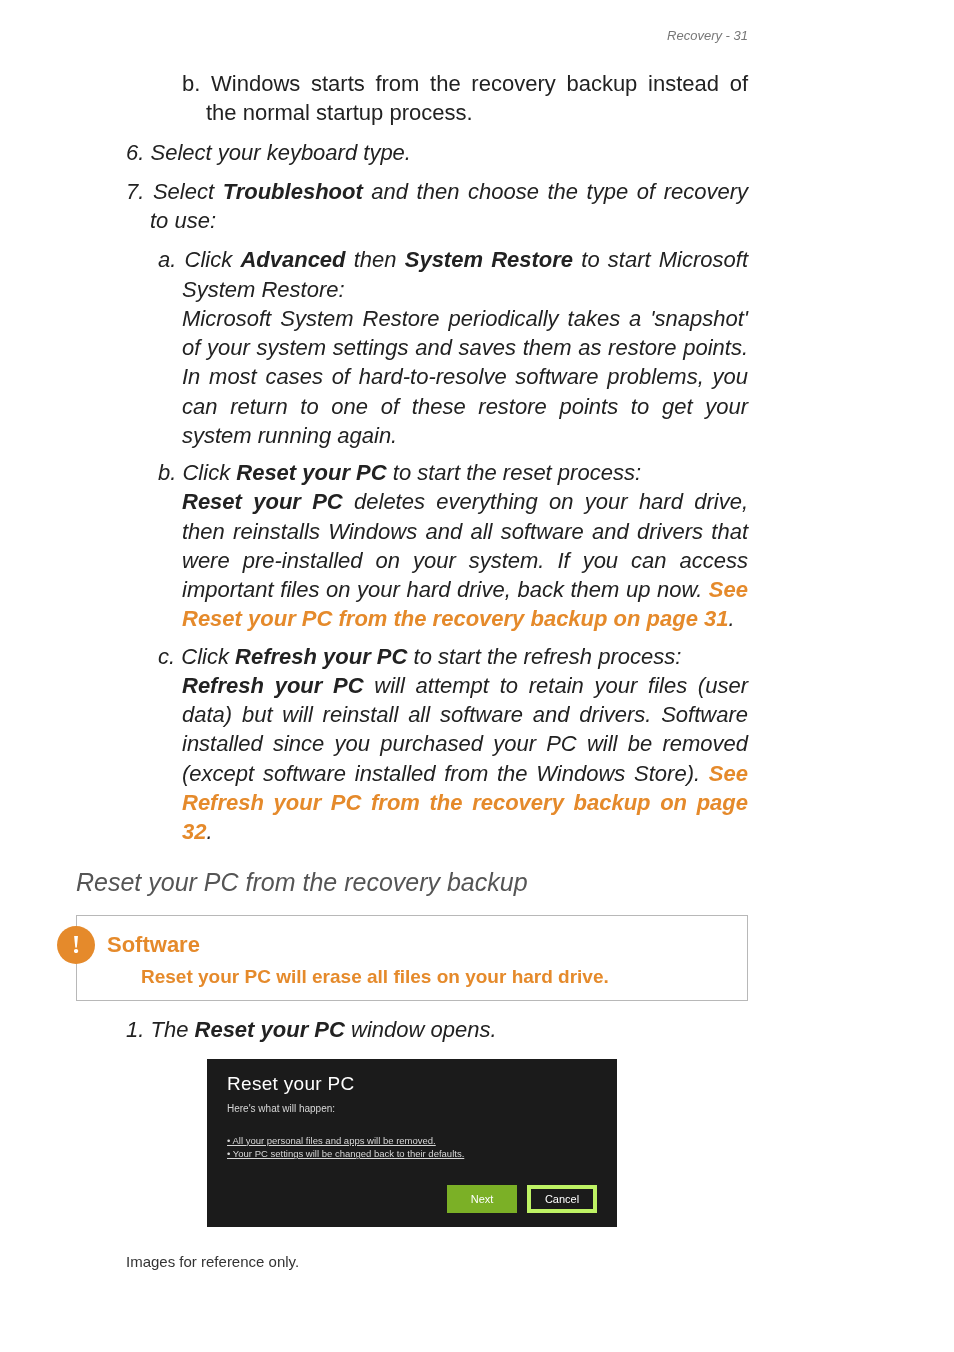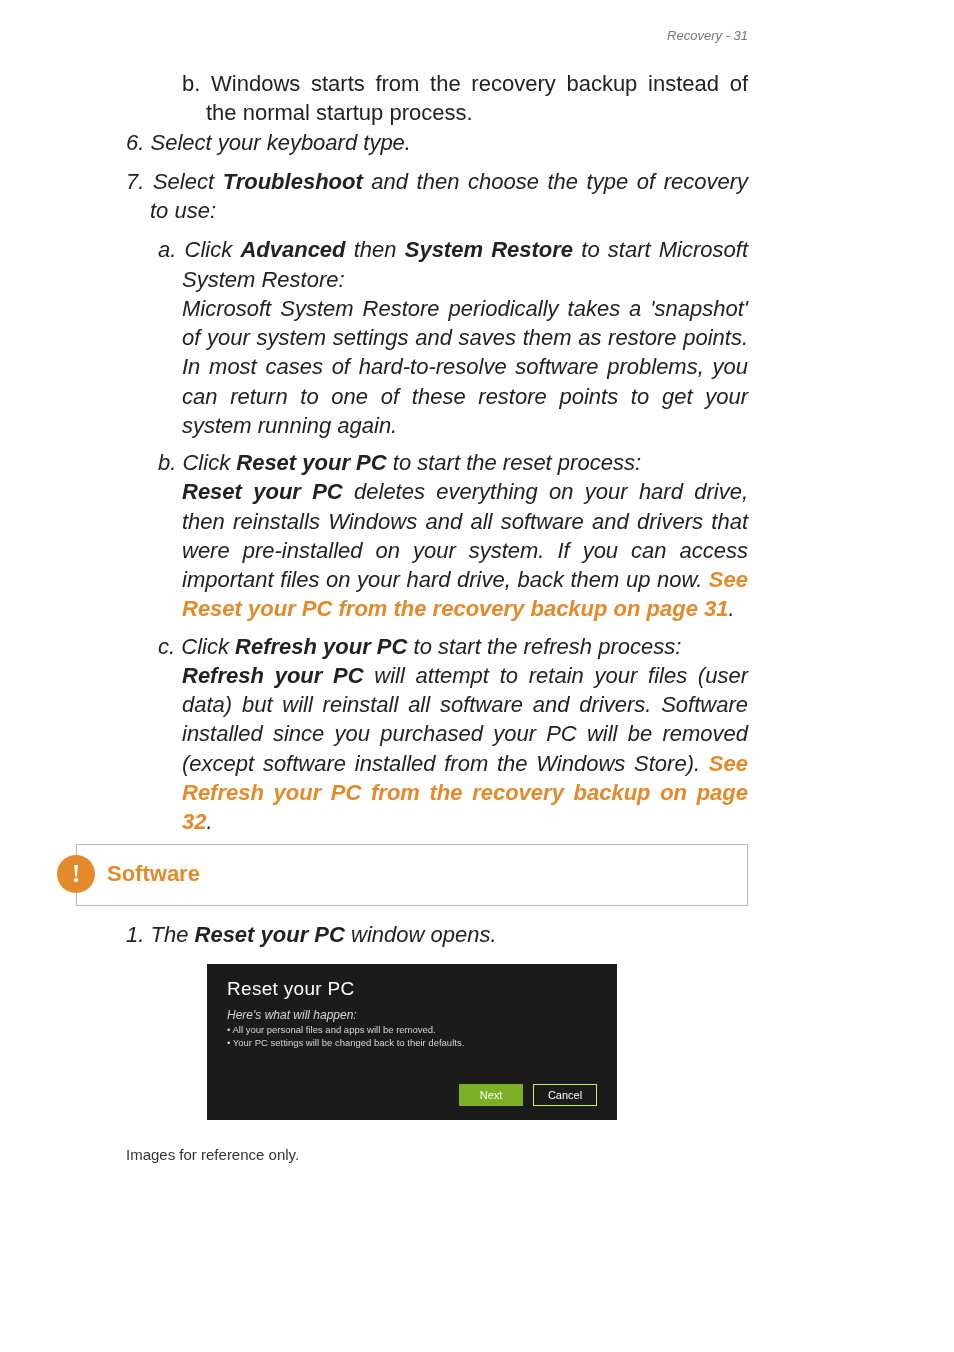--- a/index.html
+++ b/index.html
@@ -23,20 +23,21 @@
     color: #777;
     margin-bottom: 26px;
   }
   .body-text {
     font-size: 22px;
     line-height: 1.33;
     text-align: justify;
   }
   .indent-b {
     padding-left: 106px;
+    margin-bottom: 10px;
   }
   .numitem {
     padding-left: 74px;
     text-indent: -24px;
     margin-bottom: 10px;
     font-style: italic;
   }
   .letteritem {
     padding-left: 106px;
     text-indent: -24px;
@@ -108,42 +109,42 @@
     padding: 14px 20px 14px 20px;
     box-sizing: border-box;
   }
   .dialog h2 {
     font-weight: 300;
     font-size: 19px;
     margin: 0 0 8px 0;
     letter-spacing: 0.3px;
   }
   .dialog .sub {
-    font-size: 12px;
+    font-size: 10px;
     color: #d7d7d7;
-    margin-bottom: 1px;
-    font-style: italic;
+    margin-bottom: 20px;
   }
   .dialog .bullets {
     font-size: 9.5px;
     color: #d7d7d7;
     line-height: 1.45;
-    margin-bottom: 34px;
+    margin-bottom: 24px;
+    text-decoration: underline;
   }
   .dialog .btnrow {
     display: flex;
     justify-content: flex-end;
     gap: 10px;
   }
   .dialog .btn {
     font-size: 11px;
     padding: 4px 0;
     width: 62px;
     text-align: center;
-    border: 1px solid #bef264;
+    border: 4px solid #bef264;
     background: transparent;
     color: #fff;
     cursor: pointer;
   }
   .dialog .btn.primary {
     background: #7bb026;
     border-color: #7bb026;
     color: #fff;
   }
   .footnote {
@@ -185,26 +186,28 @@
     <span>b.</span>
     <span>Click </span><b>Reset your PC</b><span> to start the reset process:</span>
     <span class="after"><b>Reset your PC</b><span> deletes everything on your hard drive, then reinstalls Windows and all software and drivers that were pre-installed on your system. If you can access important files on your hard drive, back them up now. </span><span class="orange-link">See Reset your PC from the recovery backup on page 31</span><span>.</span></span>
   </div>
 
   <div class="body-text letteritem">
     <span>c.</span><span> Click </span><b>Refresh your PC</b><span> to start the refresh process:</span>
     <span class="after"><b>Refresh your PC</b><span> will attempt to retain your files (user data) but will reinstall all software and drivers. Software installed since you purchased your PC will be removed (except software installed from the Windows Store). </span><span class="orange-link">See Refresh your PC from the recovery backup on page 32</span><span>.</span></span>
   </div>
 
+  <div class="section-heading">Reset your PC from the recovery backup</div>
 
   <div class="important-box">
     <div class="important-row">
       <div class="important-icon">!</div>
       <span>Software</span>
     </div>
+    <div class="important-text">Reset your PC will erase all files on your hard drive.</div>
   </div>
 
   <div class="body-text numitem">
     <span>1.</span>
     <span>The </span><b>Reset your PC</b><span> window opens.</span>
   </div>
 
   <div class="dialog-wrap">
     <div class="dialog">
       <h2>Reset your PC</h2>

